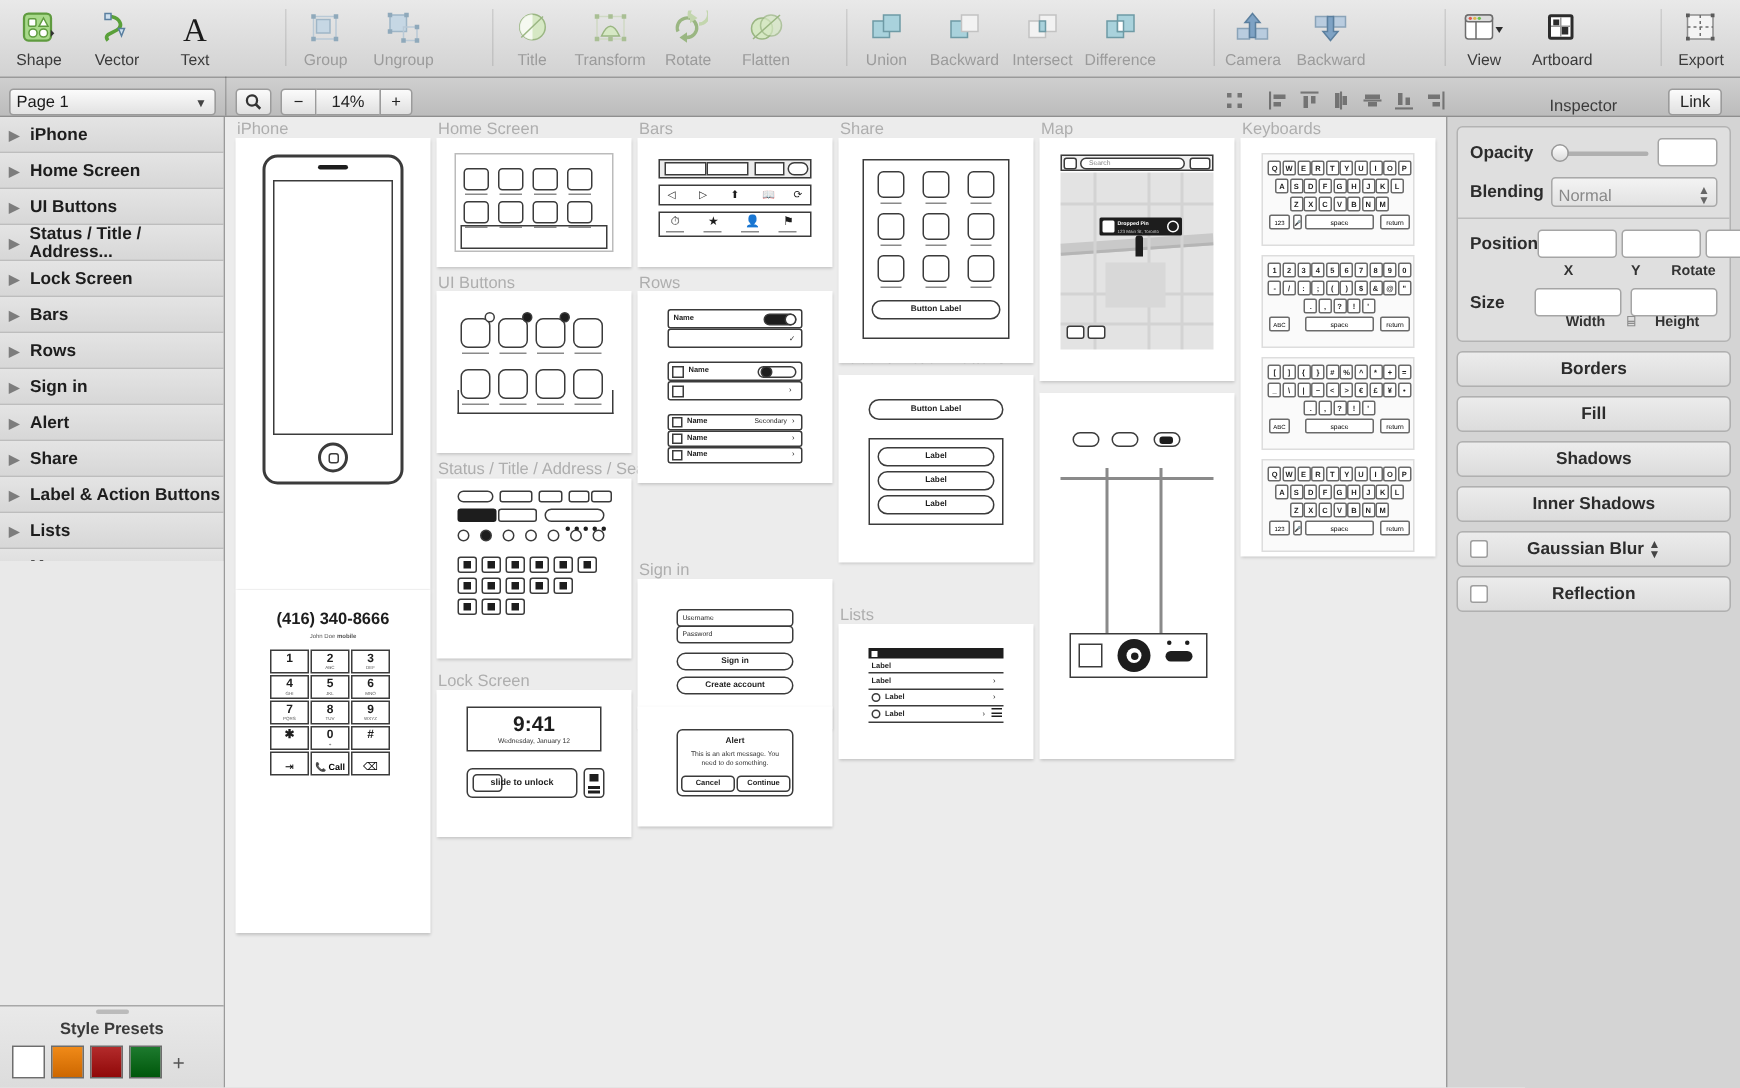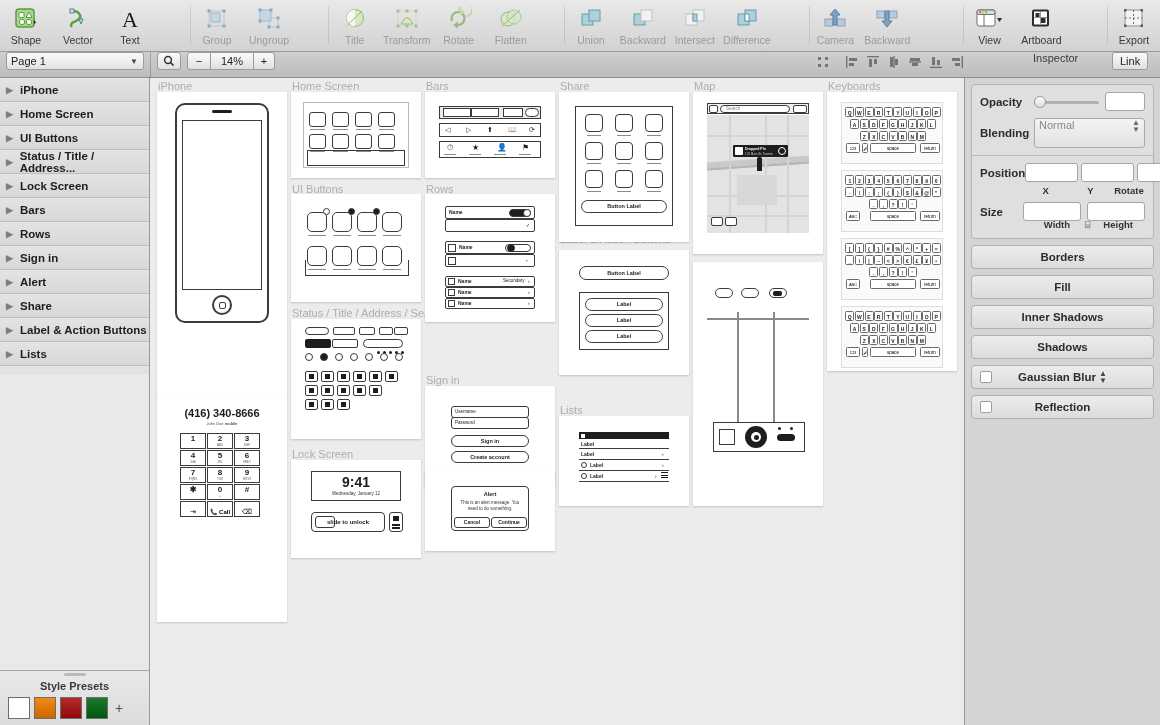--- a/index.html
+++ b/index.html
@@ -28,21 +28,21 @@
   }
   .tb-item .ic { height: 26px; display: flex; align-items: center; justify-content: center; position: relative; }
   .tb-item .lb { font-size: 10.5px; color: #3a3a3a; margin-top: 2px; white-space: nowrap; }
   .tb-item.dim .lb { color: #9b9b9b; }
 
   
   .subbar {
     height: 26px; flex: 0 0 26px;
     background: linear-gradient(to bottom,#cfcfcf,#bcbcbc);
     border-bottom: 1px solid #8f8f8f;
-    display: flex; align-items: flex-start; position: relative;
+    display: flex; align-items: flex-end; position: relative;
   }
   .page-select {
     margin-left: 6px; width: 138px; height: 18px;
     background: linear-gradient(to bottom,#fbfbfb,#e2e2e2);
     border: 1px solid #9b9b9b; border-radius: 3px;
     display: flex; align-items: center; padding: 0 4px;
     font-size: 11px; color: #1a1a1a; position: relative;
   }
   .page-select .caret { position: absolute; right: 5px; font-size: 8px; color: #444; }
   .subbar .vsep { width:1px; height:26px; background: rgba(0,0,0,0.2); margin: 0 6px; }
@@ -157,23 +157,23 @@
     background: linear-gradient(to bottom,#fefefe,#dcdcdc); border:1px solid #9a9a9a;
   }
   .fld {
     background:#fff; border:1px solid #a5a5a5; border-radius:3px;
     height:19px; font-size:11px; color:#222; padding:0 3px;
   }
   .fld.w40 { width: 40px; }
   .fld.w55 { width: 53px; }
   .fld.w60 { width: 58px; }
   .popup {
-    flex:1; height:30px; background: linear-gradient(to bottom,#f3f3f3,#e2e2e2);
+    flex:1; height:20px; background: linear-gradient(to bottom,#f3f3f3,#e2e2e2);
     border:1px solid #a9a9a9; border-radius:3px;
-    display:flex;align-items:flex-start;padding:0 4px;font-size:11px;color:#888; position:relative;
+    display:flex;align-items:flex-end;padding:0 4px;font-size:11px;color:#888; position:relative;
   }
   .popup .arrows { position:absolute; right:4px; font-size:8px; color:#666; line-height:7px; }
   .divider { height:1px; background:#bcbcbc; }
   .sub-lbls { display:flex; font-size:9.5px; font-weight:bold; color:#333; margin-top:-4px; }
   .btn-panel {
     background: linear-gradient(to bottom,#ececec,#dcdcdc);
     border:1px solid #b0b0b0; border-radius:4px;
     height: 24px; display:flex;align-items:center;justify-content:center;
     font-size:11.5px; font-weight:bold; color:#2c2c2c; position:relative;
   }
@@ -1125,24 +1125,24 @@
         </div>
       </div>
       <div id="ins-buttons" style="display:flex;flex-direction:column;gap:6px">
           <div class="btn-panel">
             <span>Borders</span>
           </div>
           <div class="btn-panel">
             <span>Fill</span>
           </div>
           <div class="btn-panel">
+            <span>Shadows</span>
+          </div>
+          <div class="btn-panel">
             <span>Inner Shadows</span>
-          </div>
-          <div class="btn-panel">
-            <span>Shadows</span>
           </div>
           <div class="btn-panel">
             <div class="chk"></div>
             <span>Gaussian Blur</span>
             <span class="stepper">▲<br>▼</span>
           </div>
           <div class="btn-panel">
             <div class="chk"></div>
             <span>Reflection</span>
           </div>

